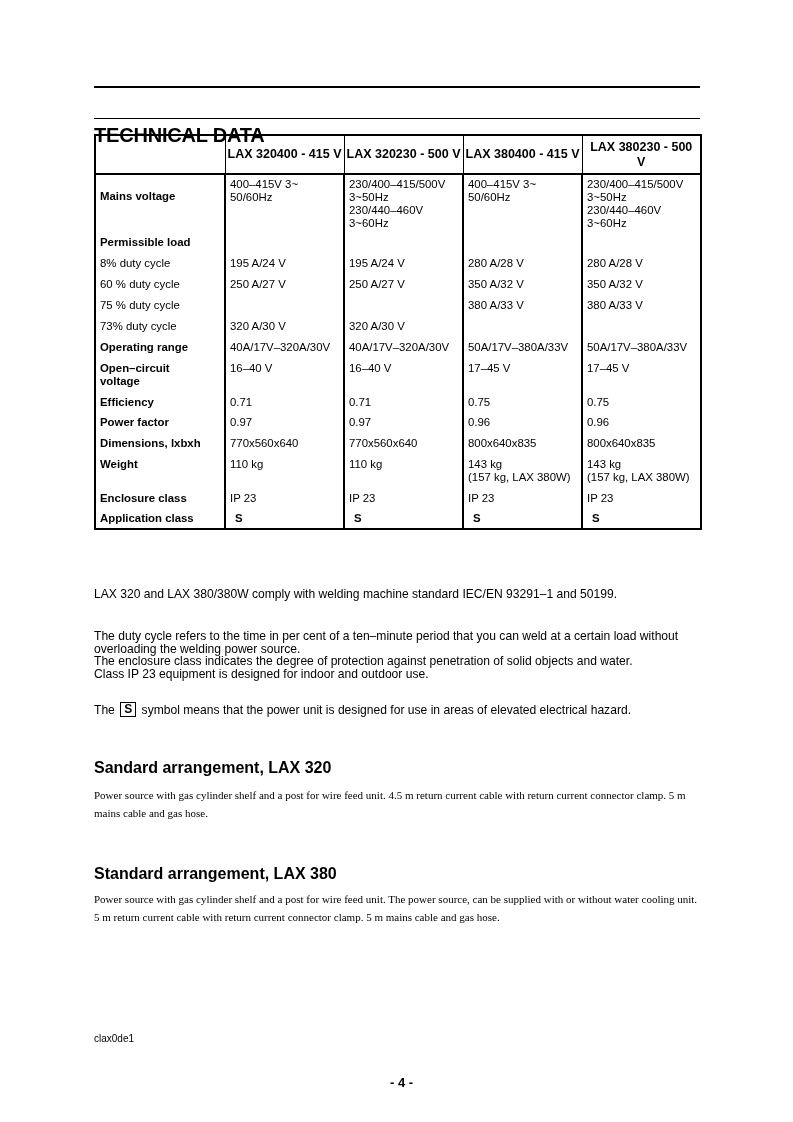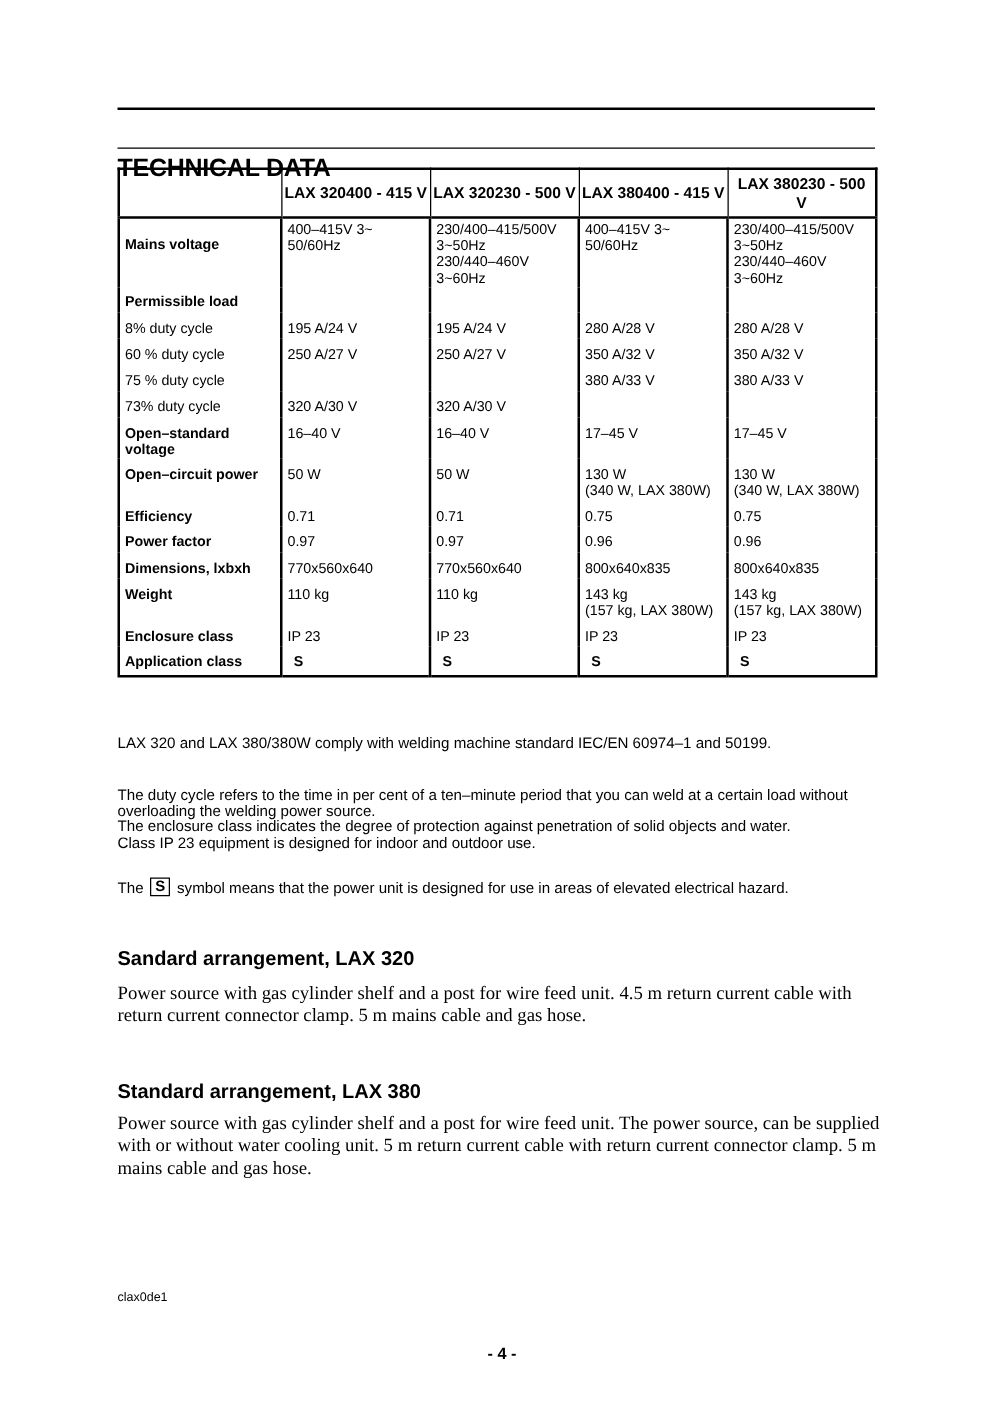--- a/index.html
+++ b/index.html
@@ -14,21 +14,21 @@
   table.spec td { border-left:2px solid #000; border-right:2px solid #000; padding:0 4px; vertical-align:top; line-height:13px; }
   table.spec td.lbl { font-weight:bold; }
   table.spec td.lbl.normal { font-weight:normal; }
   table.spec td .sub { display:block; }
   table.spec td.app { font-weight:bold; padding-left:9px; }
 
   .para { position:absolute; left:94px; width:610px; font-size:12.1px; line-height:13px; }
   .s-box { display:inline-block; border:1px solid #000; font-weight:bold; font-size:12px; line-height:13px; padding:0 3px; margin:0 2px; vertical-align:1px; }
 
   .h2 { position:absolute; left:94px; font-size:16px; font-weight:bold; }
-  .serif { position:absolute; left:94px; width:610px; font-family:"Liberation Serif", serif; font-size:15px; line-height:18px; }
+  .serif { position:absolute; left:94px; width:610px; font-family:"Liberation Serif", serif; font-size:11px; line-height:18px; }
 
   .footer-code { position:absolute; left:94px; top:1033px; font-size:10px; }
   .page-num { position:absolute; left:390px; top:1075px; font-size:13px; font-weight:bold; }
 </style>
 </head>
 <body>
 
 <div class="page-title-wrap">
   <div class="page-title">TECHNICAL DATA</div>
 </div>
@@ -102,46 +102,36 @@
       <td style="padding-top:7px">380 A/33 V</td>
       <td style="padding-top:7px">380 A/33 V</td>
     </tr>
     <tr style="height:21px">
       <td class="lbl normal" style="padding-top:7px">73% duty cycle</td>
       <td style="padding-top:7px">320 A/30 V</td>
       <td style="padding-top:7px">320 A/30 V</td>
       <td style="padding-top:7px"></td>
       <td style="padding-top:7px"></td>
     </tr>
+    <tr style="height:21px">
+      <td class="lbl" style="padding-top:7px">Operating range</td>
+      <td style="padding-top:7px">40A/17V–320A/30V</td>
+      <td style="padding-top:7px">40A/17V–320A/30V</td>
+      <td style="padding-top:7px">50A/17V–380A/33V</td>
+      <td style="padding-top:7px">50A/17V–380A/33V</td>
+    </tr>
     <tr>
       <td class="lbl" style="padding-top:7px">
-          <span class="sub">Open–standard</span>
+          <span class="sub">Open–circuit</span>
           <span class="sub">voltage</span>
         </td>
       <td style="padding-top:7px">16–40 V</td>
       <td style="padding-top:7px">16–40 V</td>
       <td style="padding-top:7px">17–45 V</td>
       <td style="padding-top:7px">17–45 V</td>
-    </tr>
-    <tr>
-      <td class="lbl" style="padding-top:7px">Open–circuit power</td>
-      <td style="padding-top:7px">
-          <span class="sub">50 W</span>
-        </td>
-      <td style="padding-top:7px">
-          <span class="sub">50 W</span>
-        </td>
-      <td style="padding-top:7px">
-          <span class="sub">130 W</span>
-          <span class="sub">(340 W, LAX 380W)</span>
-        </td>
-      <td style="padding-top:7px">
-          <span class="sub">130 W</span>
-          <span class="sub">(340 W, LAX 380W)</span>
-        </td>
     </tr>
     <tr style="height:21px">
       <td class="lbl" style="padding-top:8px">Efficiency</td>
       <td style="padding-top:8px">0.71</td>
       <td style="padding-top:8px">0.71</td>
       <td style="padding-top:8px">0.75</td>
       <td style="padding-top:8px">0.75</td>
     </tr>
     <tr style="height:21px">
       <td class="lbl" style="padding-top:7px">Power factor</td>
@@ -184,21 +174,21 @@
     <tr style="height:22px">
       <td class="lbl" style="padding-top:7px;padding-bottom:3px">Application class</td>
       <td class="app" style="padding-top:7px">S</td>
       <td class="app" style="padding-top:7px">S</td>
       <td class="app" style="padding-top:7px">S</td>
       <td class="app" style="padding-top:7px">S</td>
     </tr>
   </tbody>
 </table>
 
-<div class="para" style="top:588px">LAX 320 and LAX 380/380W comply with welding machine standard IEC/EN 60974–1 and 50199.</div>
+<div class="para" style="top:588px">LAX 320 and LAX 380/380W comply with welding machine standard IEC/EN 93291–1 and 50199.</div>
 <div class="para" style="top:630px">The duty cycle refers to the time in per cent of a ten–minute period that you can weld at a certain load without overloading the welding power source.</div>
 <div class="para" style="top:655px">
   <div>The enclosure class indicates the degree of protection against penetration of solid objects and water.</div>
   <div>Class IP 23 equipment is designed for indoor and outdoor use.</div>
 </div>
 <div class="para" style="top:702px">
   <span>The</span>
   <span class="s-box">S</span>
   <span>symbol means that the power unit is designed for use in areas of elevated electrical hazard.</span>
 </div>

